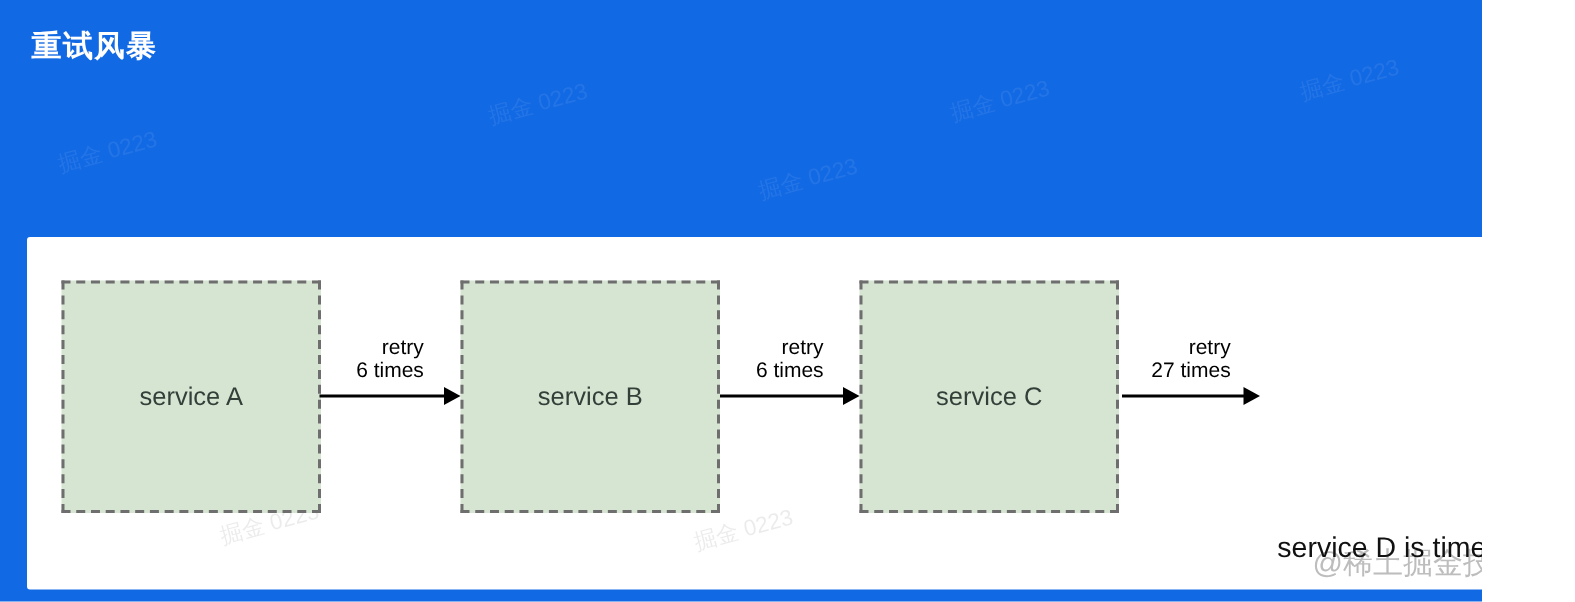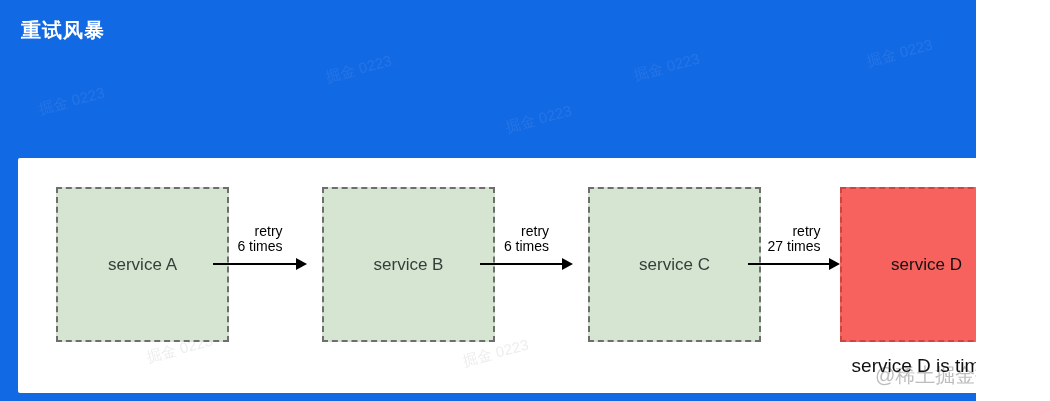--- a/index.html
+++ b/index.html
@@ -2,20 +2,21 @@
 <html style="--bg: #1269E4; --panel: #FFFFFF; --green: #D6E4D2; --green-border: #6E6E6E; --red: #F8625E; --red-border: #C94642; --arrow: #000000; --caption: #111111; --credit: #BDBDBD;"><head>
 <meta charset="utf-8">
 <style>
   html,body{margin:0;padding:0;}
   body{font-family:"Liberation Sans","DejaVu Sans",sans-serif;}
   .canvas{
     position:relative;
     width:976px;height:401px;
     background:var(--bg,#1269E4);
     overflow:hidden;
+    padding-left:12px;
   }
   .page-title{
     position:absolute;left:21px;top:17px;
     color:#ffffff;font-size:20px;font-weight:700;
     letter-spacing:1px;
   }
   .panel{
     position:absolute;left:18px;top:158px;
     width:1015px;height:235px;
     background:var(--panel,#ffffff);
@@ -25,21 +26,20 @@
     position:absolute;top:29px;
     width:173px;height:155px;
     display:flex;align-items:center;justify-content:center;
     box-sizing:border-box;
     font-size:17px;
   }
   .node.up{
     background:var(--green,#D6E4D2);
     border:2px dashed var(--green-border,#6E6E6E);
     color:#33403a;
-    margin-left:15px;
   }
   .node.down{
     background:var(--red,#F8625E);
     border:2px dashed var(--red-border,#C94642);
     color:#111111;
   }
   .edge{
     position:absolute;top:66px;height:48px;
   }
   .edge-label{
@@ -96,23 +96,20 @@
 
     <div class="node up" style="left:23px">
       <span>service A</span>
     </div>
     <div class="node up" style="left:555px">
       <span>service C</span>
     </div>
     <div class="node up" style="left:289px">
       <span>service B</span>
     </div>
-    <div class="node down" style="left:822px">
-      <span>service D</span>
-    </div>
 
     <div class="edge" style="left:195px;width:94px">
       <div class="edge-label">
         <div>retry</div>
         <div>6 times</div>
       </div>
       <div class="edge-line"></div>
       <div class="edge-head"></div>
     </div>
 

